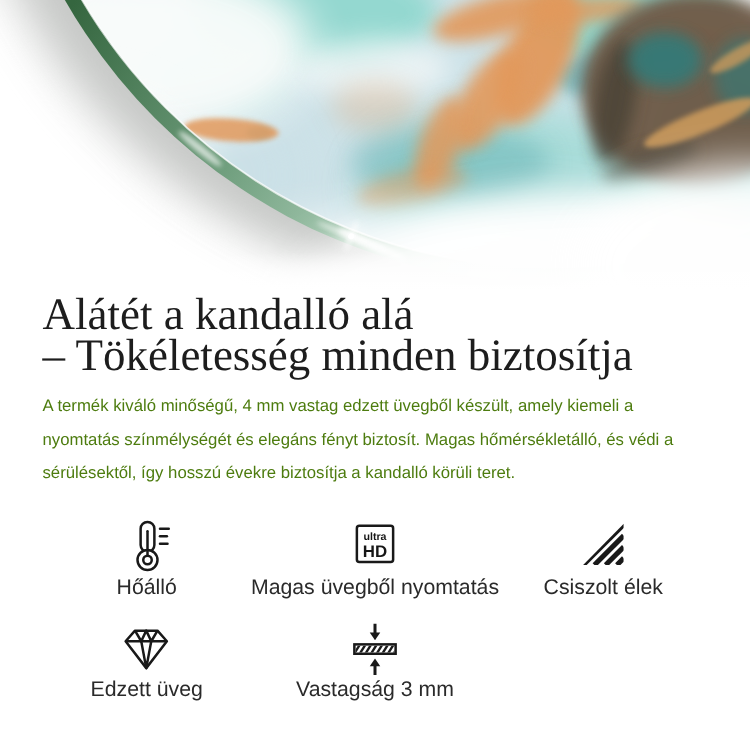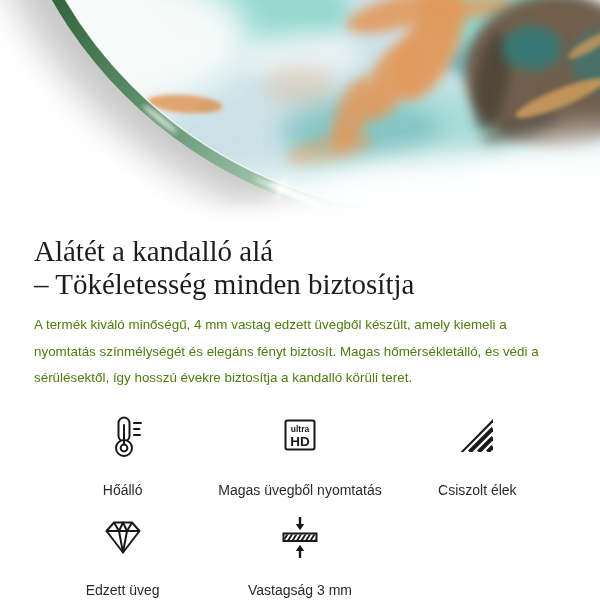--- a/index.html
+++ b/index.html
@@ -1,27 +1,27 @@
 <!DOCTYPE html>
 <html><head>
 <meta charset="utf-8">
 <style>
   html,body{margin:0;padding:0;background:#ffffff;}
   body{width:600px;height:600px;overflow:hidden;font-family:"Liberation Sans",sans-serif;position:relative;}
   .hero{position:relative;width:600px;height:232px;overflow:hidden;background:#fff;}
   .hero svg{display:block;}
   .content{padding:0 34px;}
   h1{margin:3px 0 0 0;font-family:"Liberation Serif","DejaVu Serif",serif;font-weight:400;
-     font-size:29px;line-height:33px;color:#1d1d1d;letter-spacing:0;}
+     font-size:36px;line-height:33px;color:#1d1d1d;letter-spacing:0;}
   h1 span{display:block;}
   .desc{margin:11px 0 0 0;max-width:537px;font-size:13.4px;line-height:26.5px;color:#4d7c0f;}
   .features{margin-top:22px;display:grid;grid-template-columns:repeat(3,1fr);row-gap:16px;}
-  .feature{display:flex;flex-direction:column;align-items:center;gap:22px;}
+  .feature{display:flex;flex-direction:column;align-items:center;gap:0;}
   .feature svg{width:46px;height:46px;}
-  .flabel{font-size:14px;color:#2a2a2a;text-align:right;white-space:nowrap;}
+  .flabel{font-size:17px;color:#2a2a2a;text-align:right;white-space:nowrap;}
   .icon{stroke:#191919;fill:none;stroke-width:2;}
   .icon text{font-family:"Liberation Sans",sans-serif;fill:#161616;stroke:none;}
 </style>
 </head>
 <body>
 
 <div class="hero">
   <svg width="600" height="232" viewBox="0 0 600 232">
     <defs>
       <clipPath id="plateClip">

